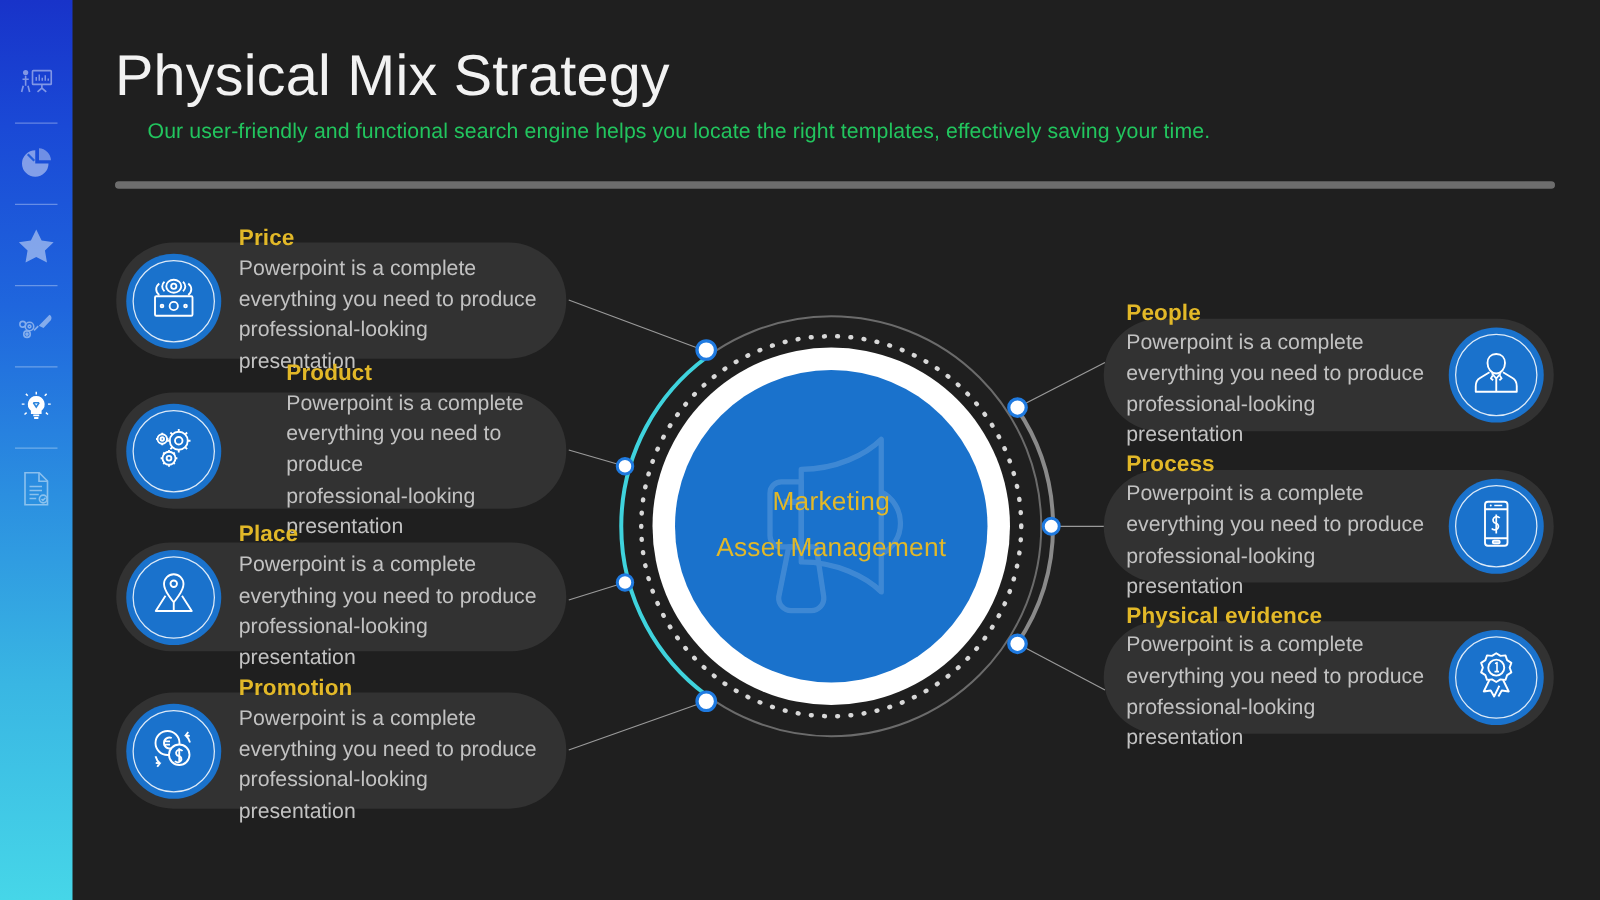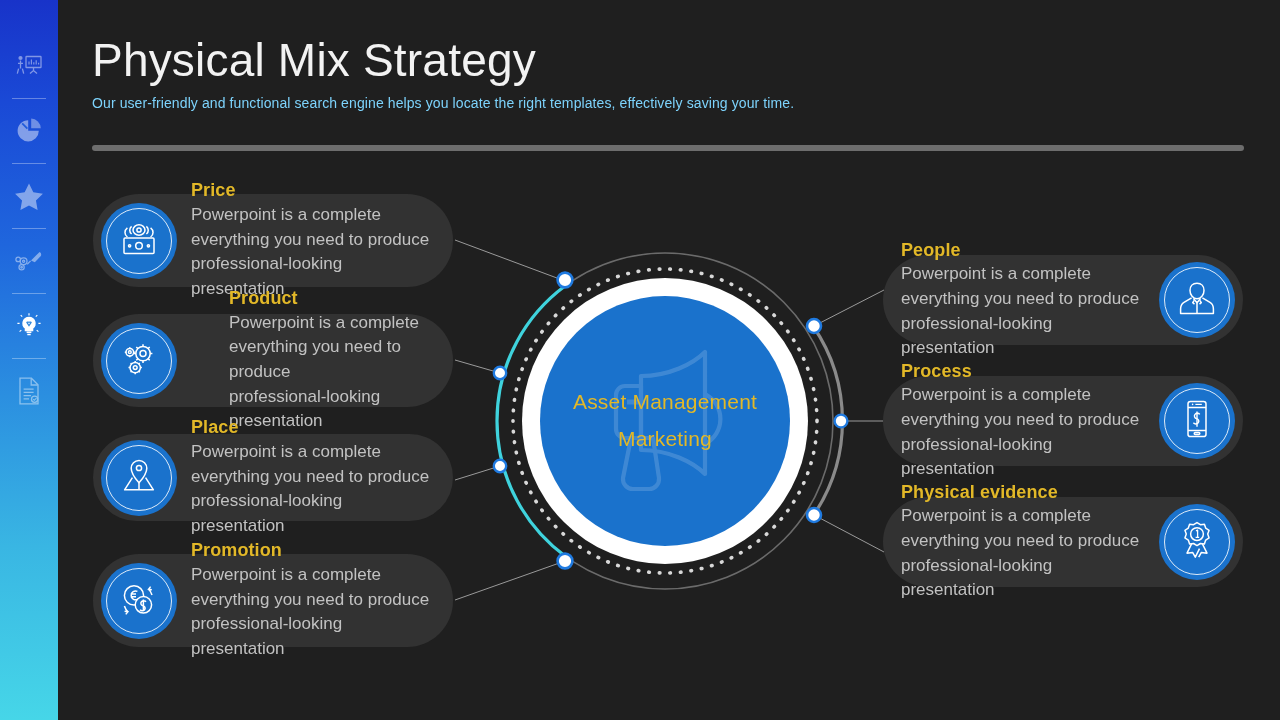--- a/index.html
+++ b/index.html
@@ -41,22 +41,23 @@
 
   
   .header { position: absolute; left: 92px; top: 36px; width: 1152px; }
   .title {
     font-size: 46px; font-weight: 400; color: #f2f2f2;
     letter-spacing: 0.2px; line-height: 1.05;
     font-family: "Liberation Sans", sans-serif;
   }
   .subtitle {
     margin-top: 11px;
-    font-size: 14px; color: #7dd3fc; font-weight: 400;
+    font-size: 17px; color: #22c55e; font-weight: 400;
     letter-spacing: 0.1px;
+    margin-left: 26px;
   }
   .divider {
     position: absolute; left: 92px; top: 145px;
     width: 1152px; height: 6px;
     background: #6d6d6d; border-radius: 3px;
   }
 
   
   .wires { position: absolute; left: 0; top: 0; width: 1280px; height: 720px; pointer-events: none; }
 
@@ -245,22 +246,22 @@
       <span class="core-bg-icon">
         <svg width="180" height="170" viewBox="0 0 180 170" fill="none" stroke="#ffffff" stroke-width="4.2" stroke-linejoin="round">
           <path d="M66 52h-16a9 9 0 0 0-9 9v34a9 9 0 0 0 9 9h16z"></path>
           <path d="M66 42c28 0 52-12 64-24v122c-12-12-36-24-64-24z"></path>
           <path d="M130 60a28 28 0 0 1 0 50"></path>
           <path d="M52 68h18" stroke-width="5"></path>
           <path d="M56 104h22l6 40a10 10 0 0 1-10 11h-16a10 10 0 0 1-10-11z"></path>
         </svg>
       </span>
       <div class="core-text">
+        <div>Marketing</div>
         <div>Asset Management</div>
-        <div>Marketing</div>
       </div>
     </div>
   </div>
 
   <div class="card left" style="left:93px; top:194px; width:360px; height:93px;">
     <div class="badge">
       <span>
         <svg width="44" height="40" viewBox="0 0 44 40" fill="none" stroke="#ffffff" stroke-width="1.5">
           <ellipse cx="22" cy="11" rx="6" ry="5.2"></ellipse>
           <circle cx="22" cy="11" r="2.1"></circle>

